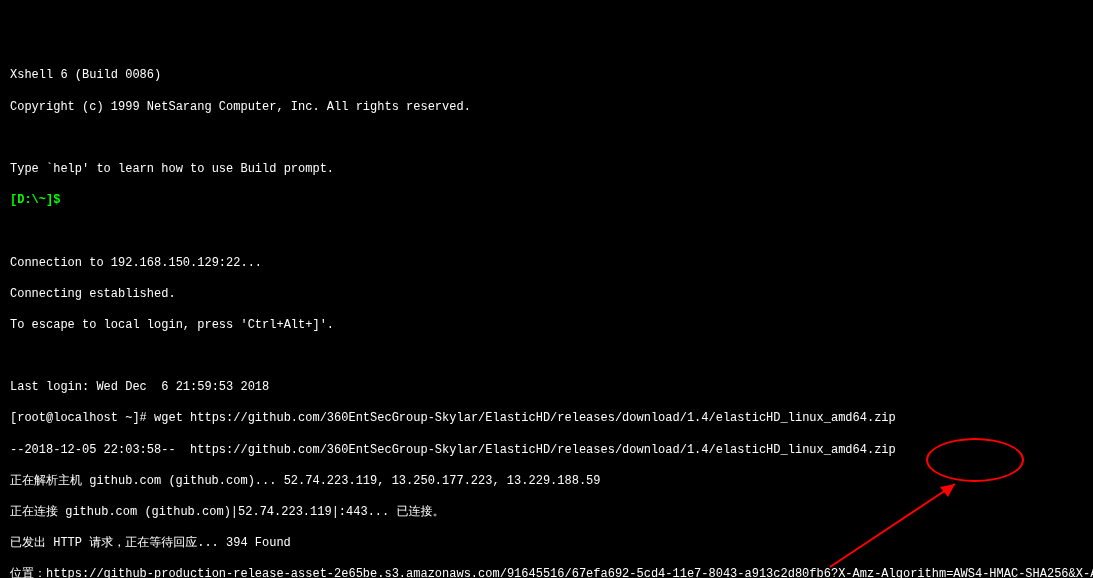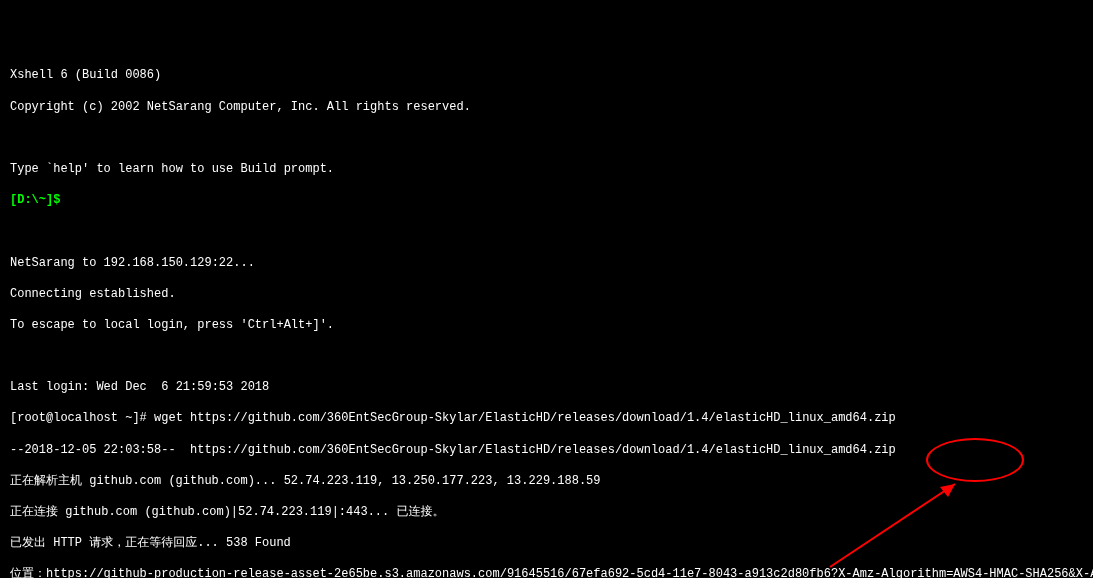--- a/index.html
+++ b/index.html
@@ -37,35 +37,35 @@
       position: absolute;
       pointer-events: none;
     }
   </style>
 </head>
 <body>
 
 
 
 <div class="line">Xshell 6 (Build 0086)</div>
-<div class="line">Copyright (c) 2002 NetSarang Computer, Inc. All rights reserved.</div>
+<div class="line">Copyright (c) 1999 NetSarang Computer, Inc. All rights reserved.</div>
 <div class="line"> </div>
 <div class="line">Type `help' to learn how to use Build prompt.</div>
 <div class="line"><span class="prompt-green">[D:\~]$</span></div>
 <div class="line"> </div>
-<div class="line">NetSarang to 192.168.150.129:22...</div>
+<div class="line">Connection to 192.168.150.129:22...</div>
 <div class="line">Connecting established.</div>
 <div class="line">To escape to local login, press 'Ctrl+Alt+]'.</div>
 <div class="line"> </div>
 <div class="line">Last login: Wed Dec  6 21:59:53 2018</div>
 <div class="line">[root@localhost ~]# wget https://github.com/360EntSecGroup-Skylar/ElasticHD/releases/download/1.4/elasticHD_linux_amd64.zip</div>
 <div class="line">--2018-12-05 22:03:58--  https://github.com/360EntSecGroup-Skylar/ElasticHD/releases/download/1.4/elasticHD_linux_amd64.zip</div>
 <div class="line">正在解析主机 github.com (github.com)... 52.74.223.119, 13.250.177.223, 13.229.188.59</div>
 <div class="line">正在连接 github.com (github.com)|52.74.223.119|:443... 已连接。</div>
-<div class="line">已发出 HTTP 请求，正在等待回应... 538 Found</div>
+<div class="line">已发出 HTTP 请求，正在等待回应... 394 Found</div>
 <div class="line">位置：https://github-production-release-asset-2e65be.s3.amazonaws.com/91645516/67efa692-5cd4-11e7-8043-a913c2d80fb6?X-Amz-Algorithm=AWS4-HMAC-SHA256&amp;X-Amz</div>
 
 
 
 
 
 
 
 
 

